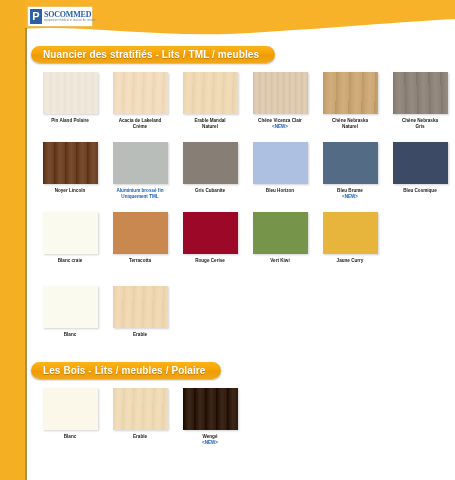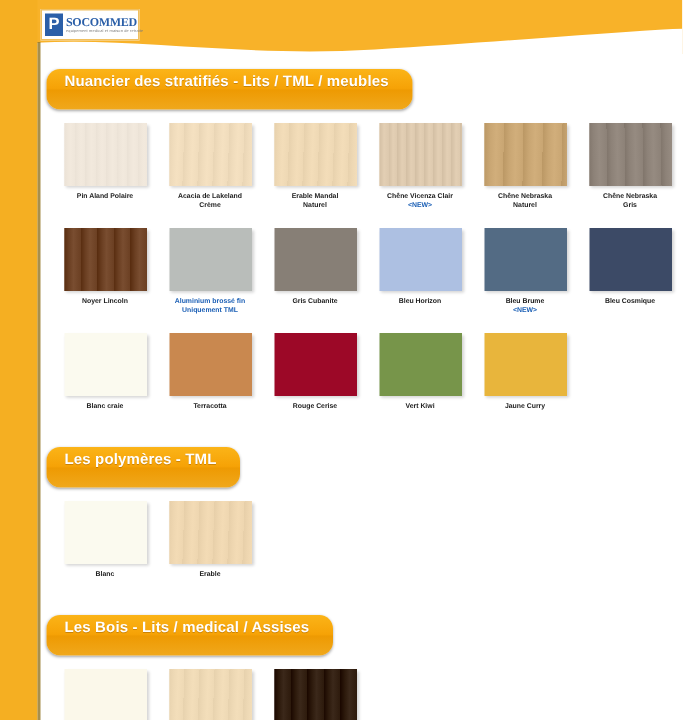--- a/index.html
+++ b/index.html
@@ -55,21 +55,21 @@
   
   #content{
     position:absolute;left:27px;top:36px;width:420px;height:444px;
     z-index:4;background:transparent;
   }
 
   
   .section{position:relative;}
   .pill{
     position:relative;display:inline-block;
-    height:27px;line-height:17px;
+    height:17px;line-height:17px;
     padding:0 16px 0 12px;
     border-radius:9px;
     color:#ffffff;
     font-size:10px;font-weight:bold;
     letter-spacing:.1px;
     white-space:nowrap;
     background:linear-gradient(to bottom,#FBB418 0%,#F6A206 48%,#EE9A02 52%,#F0A81C 100%);
     box-shadow:0 1px 2px rgba(0,0,0,.35);
     text-shadow:0 1px 0 rgba(120,70,0,.35);
   }
@@ -205,36 +205,35 @@
               <div class="cap"><span>Vert Kiwi</span></div>
             </div>
             <div class="cell">
               <div class="chip shadow" style="background: rgb(232, 181, 60);"></div>
               <div class="cap"><span>Jaune Curry</span></div>
             </div>
           </div>
         </div>
       </div>
       <div class="section" style="margin-top: 22px;">
-        <div class="pill-wrap"><span class="pill">Les polymères - TML</span></div>
         <div class="grid">
           <div class="row">
             <div class="cell">
               <div class="chip shadow" style="background: rgb(251, 250, 239);"></div>
               <div class="cap"><span>Blanc</span></div>
             </div>
             <div class="cell">
               <div class="chip shadow" style="background: repeating-linear-gradient(92deg, rgb(231, 207, 169) 0px, rgb(238, 214, 176) 3px, rgb(243, 219, 181) 6px, rgb(238, 214, 176) 10px), rgb(238, 214, 176);"></div>
               <div class="cap"><span>Erable</span></div>
             </div>
           </div>
         </div>
       </div>
       <div class="section" style="margin-top: 22px;">
-        <div class="pill-wrap"><span class="pill">Les Bois - Lits / medical / Assises</span></div>
+        <div class="pill-wrap"><span class="pill">Les Bois - Lits / meubles / Polaire</span></div>
         <div class="grid">
           <div class="row">
             <div class="cell">
               <div class="chip shadow" style="background: rgb(251, 248, 234);"></div>
               <div class="cap"><span>Blanc</span></div>
             </div>
             <div class="cell">
               <div class="chip shadow" style="background: repeating-linear-gradient(92deg, rgb(231, 210, 174) 0px, rgb(238, 217, 181) 3px, rgb(243, 222, 186) 6px, rgb(238, 217, 181) 10px), rgb(238, 217, 181);"></div>
               <div class="cap"><span>Erable</span></div>
             </div>

